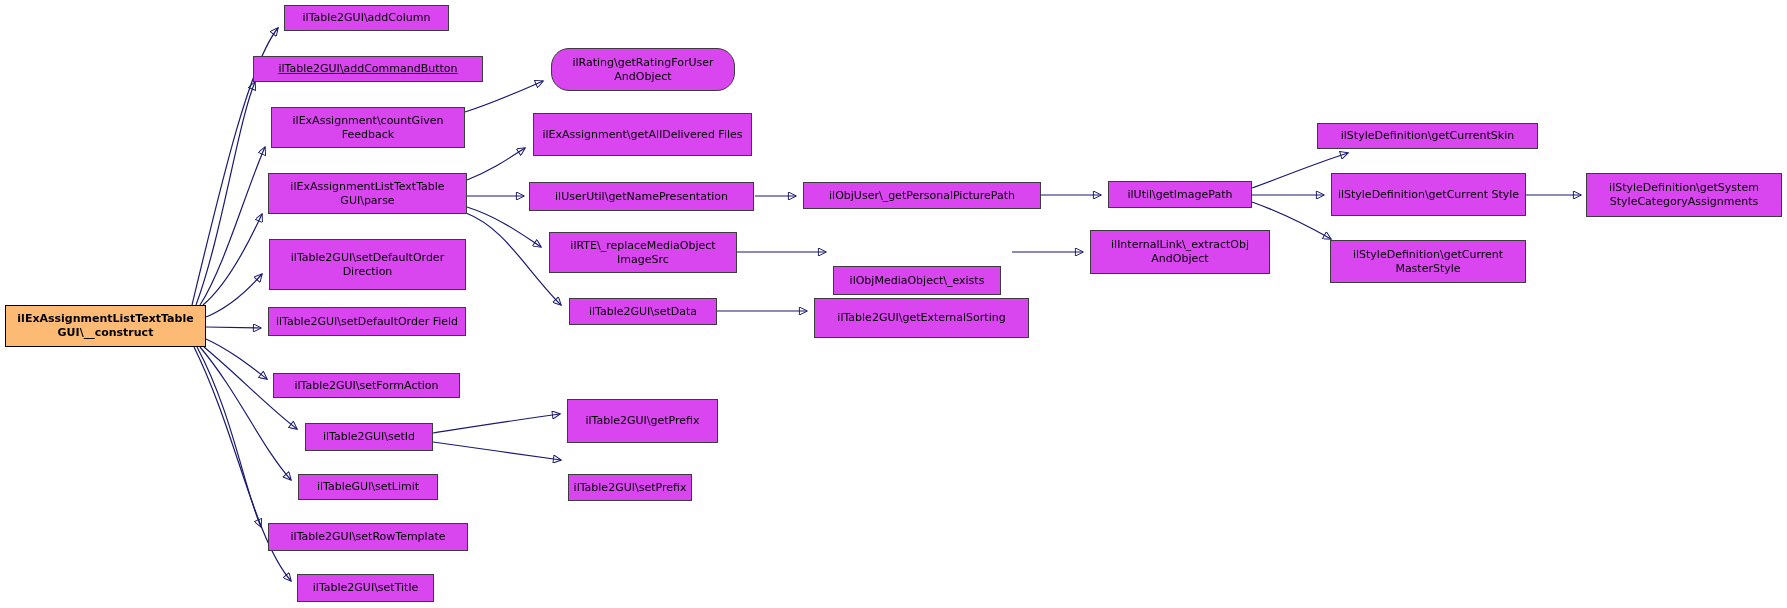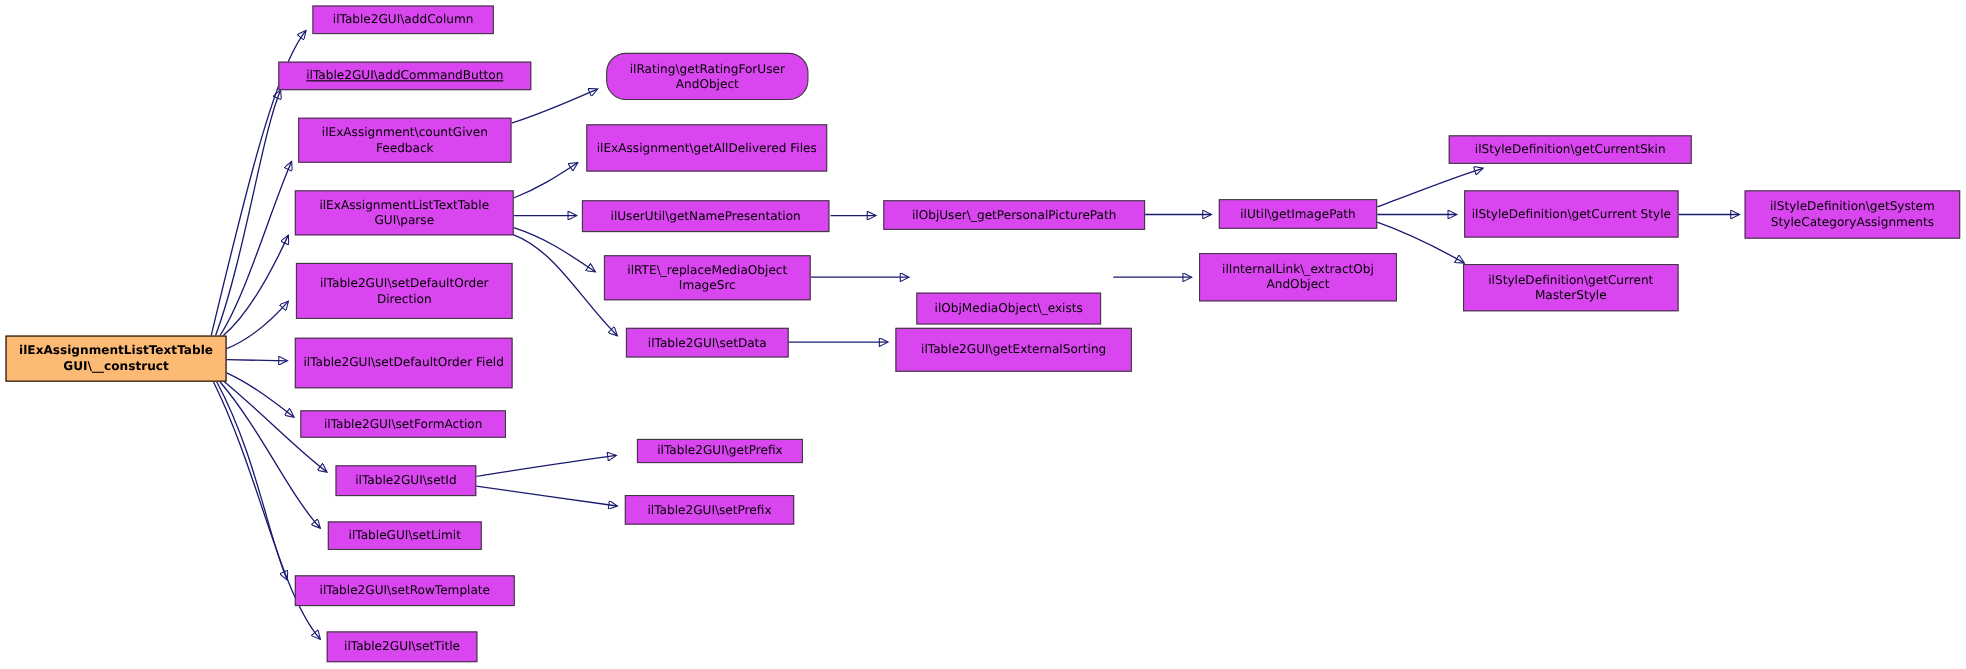--- a/index.html
+++ b/index.html
@@ -94,21 +94,21 @@
   <div class="node oneline" style="left:284px; top:5px; width:165px; height:26px;">ilTable2GUI\addColumn</div>
 
   <div class="node oneline" style="left:253px; top:56px; width:230px; height:26px;text-decoration:underline;">ilTable2GUI\addCommandButton</div>
 
   <div class="node" style="left:271px; top:107px; width:194px; height:41px;">ilExAssignment\countGiven Feedback</div>
 
   <div class="node" style="left:268px; top:173px; width:199px; height:41px;">ilExAssignmentListTextTable GUI\parse</div>
 
   <div class="node" style="left:269px; top:239px; width:197px; height:51px;">ilTable2GUI\setDefaultOrder Direction</div>
 
-  <div class="node" style="left:268px; top:307px; width:198px; height:46px;">ilTable2GUI\setDefaultOrder Field</div>
+  <div class="node" style="left:268px; top:307px; width:198px; height:29px;">ilTable2GUI\setDefaultOrder Field</div>
 
   <div class="node oneline" style="left:273px; top:373px; width:187px; height:25px;">ilTable2GUI\setFormAction</div>
 
   <div class="node oneline" style="left:305px; top:423px; width:128px; height:28px;">ilTable2GUI\setId</div>
 
   <div class="node oneline" style="left:298px; top:474px; width:140px; height:26px;">ilTableGUI\setLimit</div>
 
   <div class="node oneline" style="left:268px; top:523px; width:200px; height:28px;">ilTable2GUI\setRowTemplate</div>
 
   <div class="node oneline" style="left:297px; top:574px; width:137px; height:28px;">ilTable2GUI\setTitle</div>
@@ -116,23 +116,23 @@
   <div class="node" style="left:551px; top:48px; width:184px; height:43px;border-radius:18px;">ilRating\getRatingForUser AndObject</div>
 
   <div class="node" style="left:533px; top:113px; width:219px; height:43px;">ilExAssignment\getAllDelivered Files</div>
 
   <div class="node oneline" style="left:504px; top:182px; width:225px; height:29px;margin-left:25px;">ilUserUtil\getNamePresentation</div>
 
   <div class="node" style="left:549px; top:232px; width:188px; height:41px;">ilRTE\_replaceMediaObject ImageSrc</div>
 
   <div class="node oneline" style="left:569px; top:298px; width:148px; height:27px;">ilTable2GUI\setData</div>
 
-  <div class="node oneline" style="left:567px; top:399px; width:151px; height:22px;margin-left:12px;">ilTable2GUI\getPrefix</div>
+  <div class="node oneline" style="left:567px; top:399px; width:151px; height:44px;">ilTable2GUI\getPrefix</div>
 
-  <div class="node oneline" style="left:568px; top:450px; width:154px; height:27px;">ilTable2GUI\setPrefix</div>
+  <div class="node oneline" style="left:568px; top:474px; width:124px; height:27px;">ilTable2GUI\setPrefix</div>
 
   <div class="node oneline" style="left:803px; top:182px; width:238px; height:27px;">ilObjUser\_getPersonalPicturePath</div>
 
   <div class="node oneline" style="left:833px; top:238px; width:168px; height:29px;margin-top:28px;">ilObjMediaObject\_exists</div>
 
   <div class="node oneline" style="left:814px; top:298px; width:215px; height:40px;">ilTable2GUI\getExternalSorting</div>
 
   <div class="node oneline" style="left:1108px; top:181px; width:144px; height:27px;">ilUtil\getImagePath</div>
 
   <div class="node" style="left:1090px; top:230px; width:180px; height:44px;">ilInternalLink\_extractObj AndObject</div>

